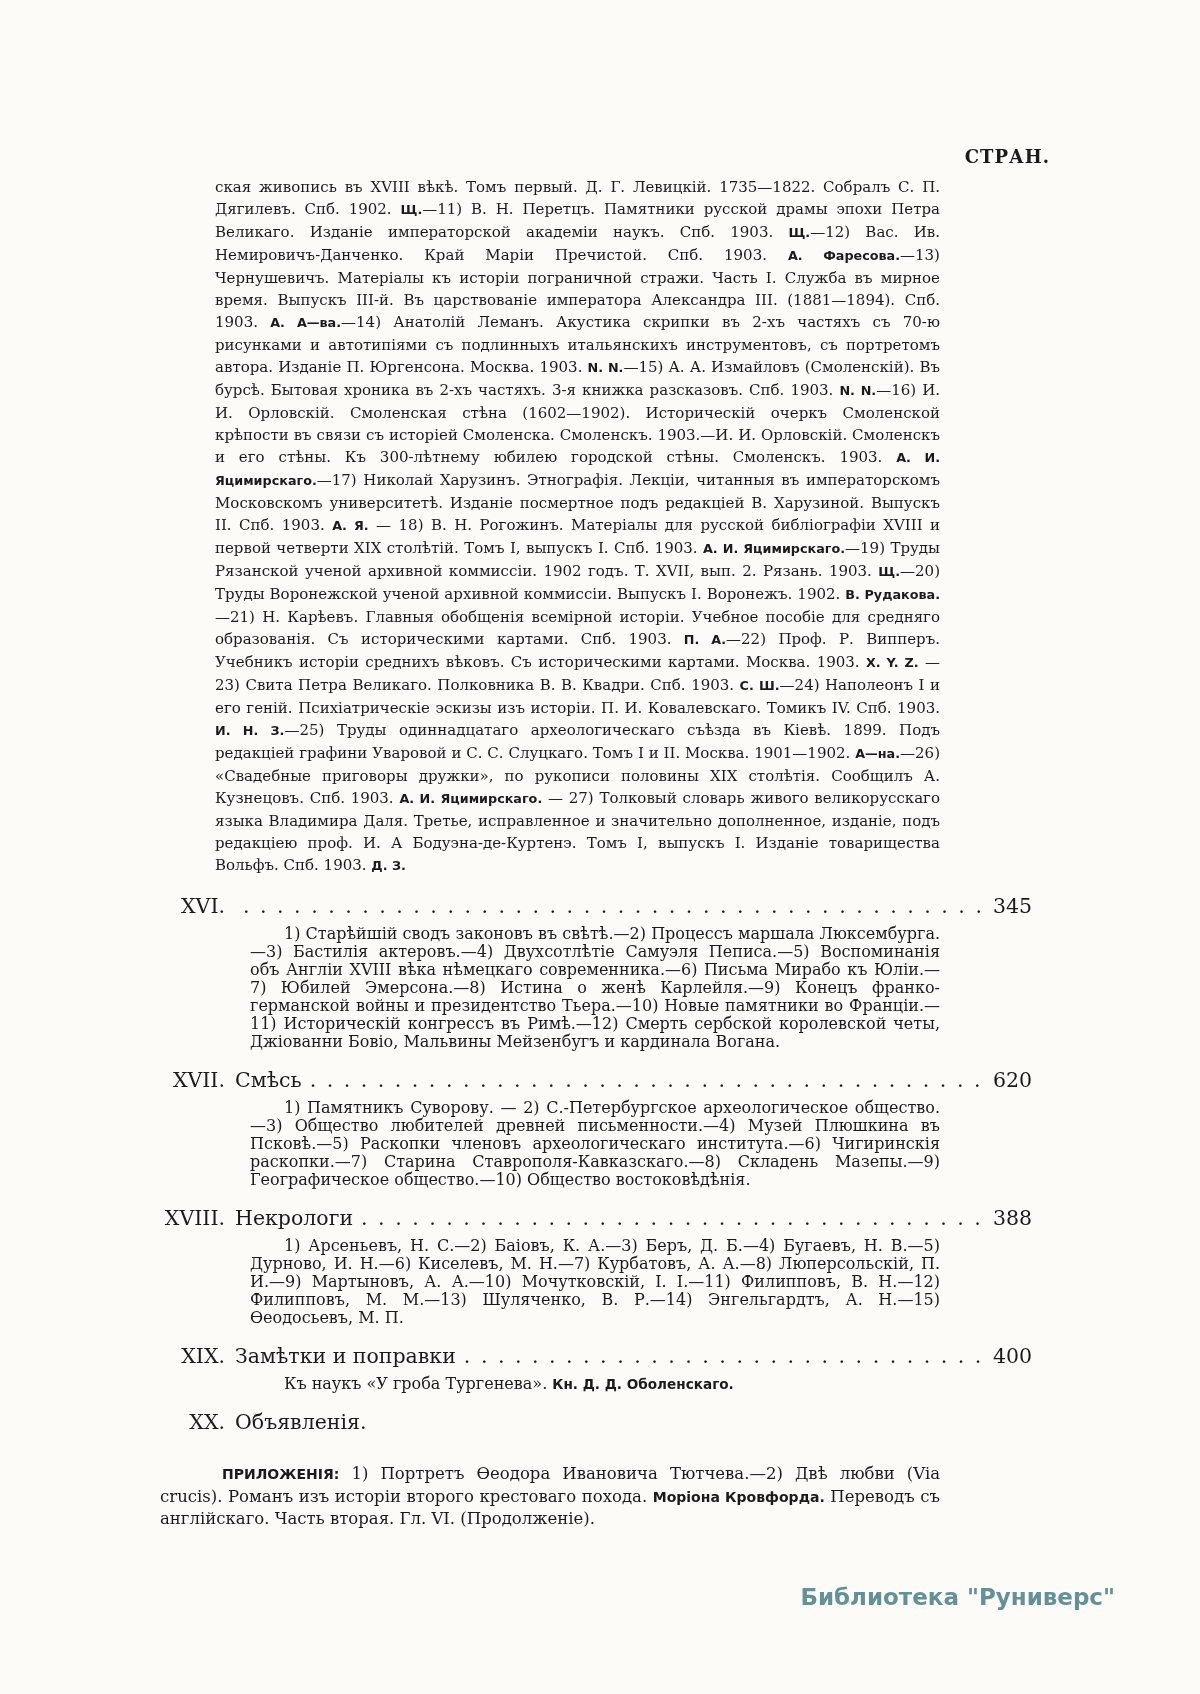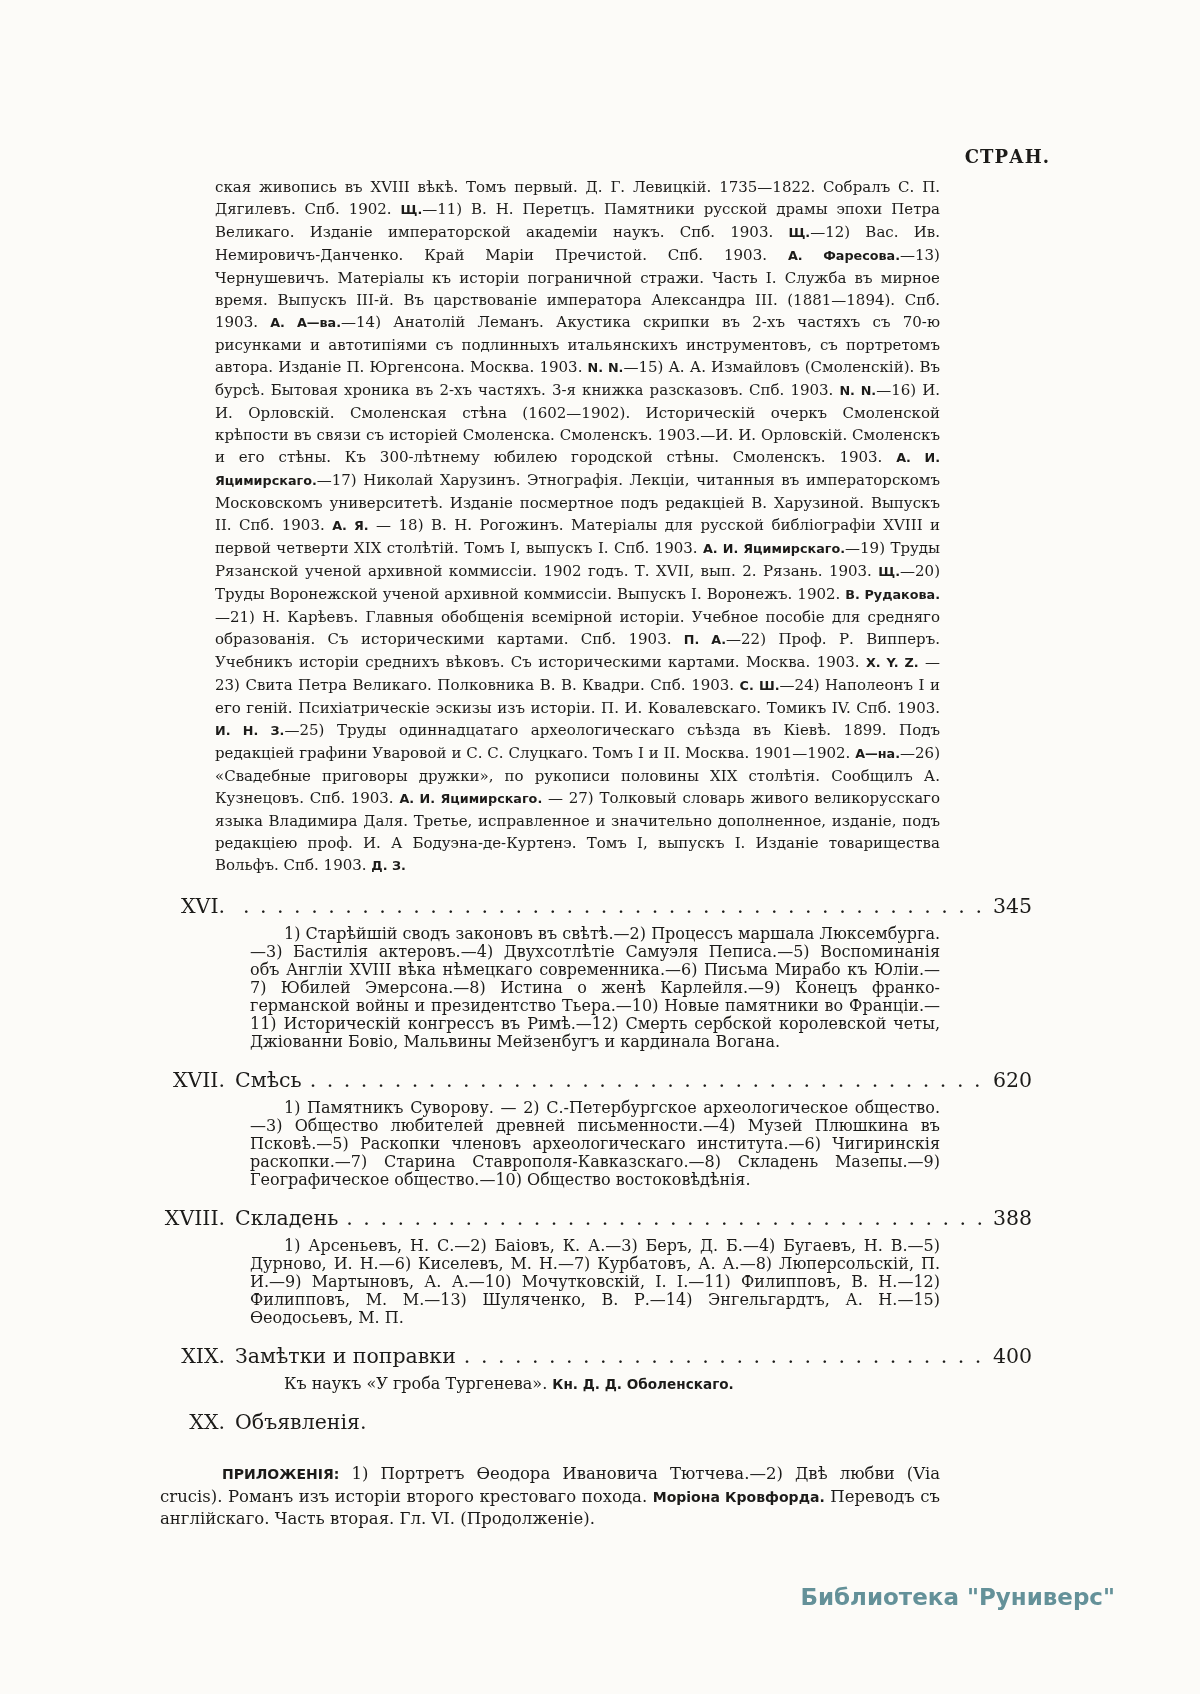--- a/index.html
+++ b/index.html
@@ -69,21 +69,21 @@
         <span class="title">Смѣсь</span>
         <span class="leader">. . . . . . . . . . . . . . . . . . . . . . . . . . . . . . . . . . . . . . . . . . . . . . . . . . . . . . . . . . . . . . . . . . . .</span>
         <span class="pnum">620</span>
       </div>
       <p class="detail"><span>1) Памятникъ Суворову. — 2) С.-Петербургское археологическое общество.—3) Общество любителей древней письменности.—4) Музей Плюшкина въ Псковѣ.—5) Раскопки членовъ археологическаго института.—6) Чигиринскія раскопки.—7) Старина Ставрополя-Кавказскаго.—8) Складень Мазепы.—9) Географическое общество.—10) Общество востоковѣдѣнія.</span></p>
     </div>
 
     <div class="sec">
       <div class="toc-row">
         <span class="roman">XVIII.</span>
-        <span class="title">Складень</span>
+        <span class="title">Некрологи</span>
         <span class="leader">. . . . . . . . . . . . . . . . . . . . . . . . . . . . . . . . . . . . . . . . . . . . . . . . . . . . . . . . . . . . . . . . . . . .</span>
         <span class="pnum">388</span>
       </div>
       <p class="detail"><span>1) Арсеньевъ, Н. С.—2) Баіовъ, К. А.—3) Беръ, Д. Б.—4) Бугаевъ, Н. В.—5) Дурново, И. Н.—6) Киселевъ, М. Н.—7) Курбатовъ, А. А.—8) Люперсольскій, П. И.—9) Мартыновъ, А. А.—10) Мочутковскій, І. І.—11) Филипповъ, В. Н.—12) Филипповъ, М. М.—13) Шуляченко, В. Р.—14) Энгельгардтъ, А. Н.—15) Ѳеодосьевъ, М. П.</span></p>
     </div>
 
     <div class="sec">
       <div class="toc-row">
         <span class="roman">XIX.</span>
         <span class="title">Замѣтки и поправки</span>

